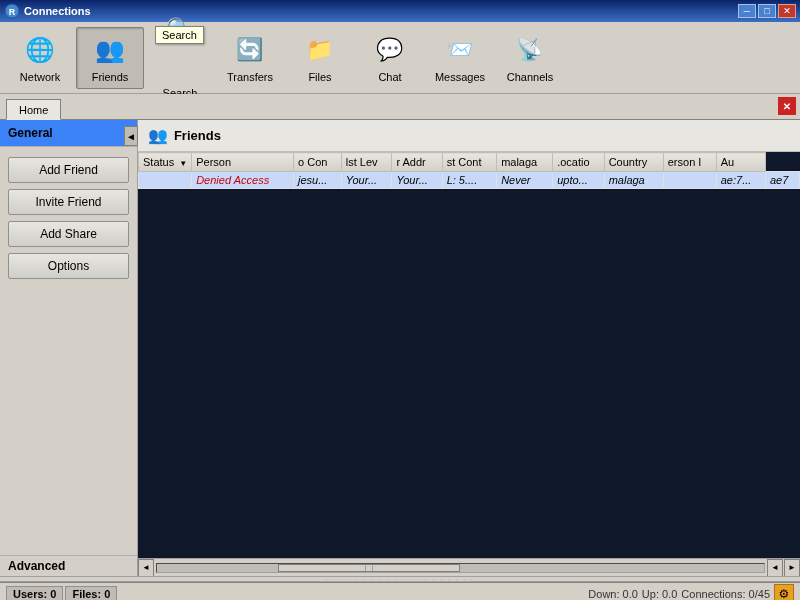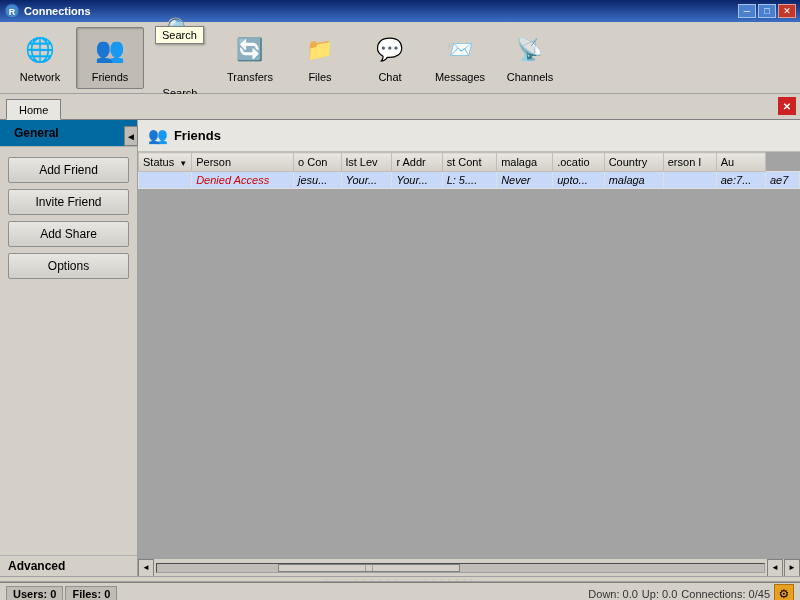--- a/index.html
+++ b/index.html
@@ -184,22 +184,22 @@
       background: #c0bcb4;
       border: 1px solid #808080;
       cursor: pointer;
       display: flex;
       align-items: center;
       justify-content: center;
       font-size: 10px;
       z-index: 5;
     }
     .sidebar-section-header {
-      background: #0369a1;
-      padding: 6px 14px;
+      background: #3b82f6;
+      padding: 6px 8px;
       font-weight: bold;
       font-size: 12px;
       border-bottom: 1px solid #b0b0b0;
     }
     .sidebar-buttons {
       display: flex;
       flex-direction: column;
       gap: 6px;
       padding: 10px 8px;
       flex: 1;
@@ -243,21 +243,21 @@
     }
     #friends-header-title {
       font-weight: bold;
       font-size: 13px;
     }
 
     
     #friends-table {
       flex: 1;
       overflow: auto;
-      background: #a3a3a3;
+      background: #0f172a;
     }
     table {
       width: 100%;
       border-collapse: collapse;
       font-size: 11px;
     }
     thead tr {
       background: #e0ddd8;
     }
     th {

